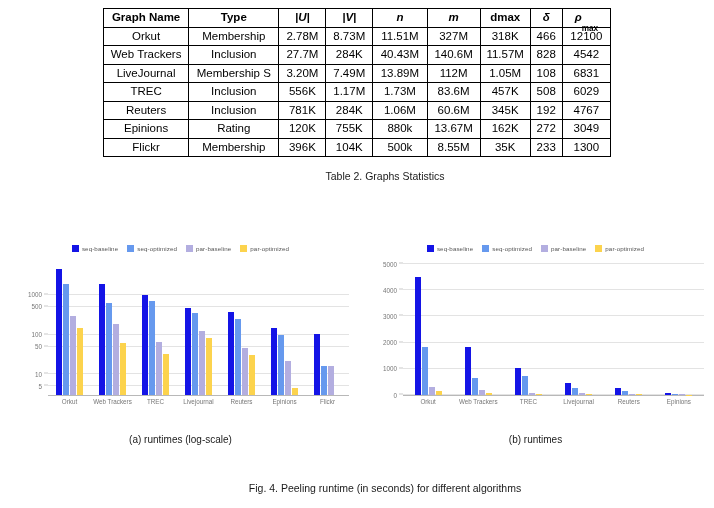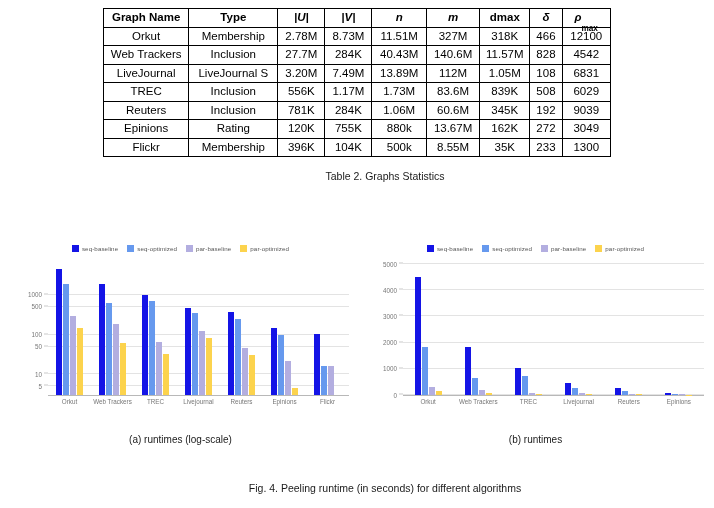--- a/index.html
+++ b/index.html
@@ -215,50 +215,50 @@
           <td>27.7M</td>
           <td>284K</td>
           <td>40.43M</td>
           <td>140.6M</td>
           <td>11.57M</td>
           <td>828</td>
           <td>4542</td>
         </tr>
         <tr>
           <td>LiveJournal</td>
-          <td>LiveJournal S</td>
+          <td>Membership S</td>
           <td>3.20M</td>
           <td>7.49M</td>
           <td>13.89M</td>
           <td>112M</td>
           <td>1.05M</td>
           <td>108</td>
           <td>6831</td>
         </tr>
         <tr>
           <td>TREC</td>
           <td>Inclusion</td>
           <td>556K</td>
           <td>1.17M</td>
           <td>1.73M</td>
           <td>83.6M</td>
-          <td>839K</td>
+          <td>457K</td>
           <td>508</td>
           <td>6029</td>
         </tr>
         <tr>
           <td>Reuters</td>
           <td>Inclusion</td>
           <td>781K</td>
           <td>284K</td>
           <td>1.06M</td>
           <td>60.6M</td>
           <td>345K</td>
           <td>192</td>
-          <td>9039</td>
+          <td>4767</td>
         </tr>
         <tr>
           <td>Epinions</td>
           <td>Rating</td>
           <td>120K</td>
           <td>755K</td>
           <td>880k</td>
           <td>13.67M</td>
           <td>162K</td>
           <td>272</td>

